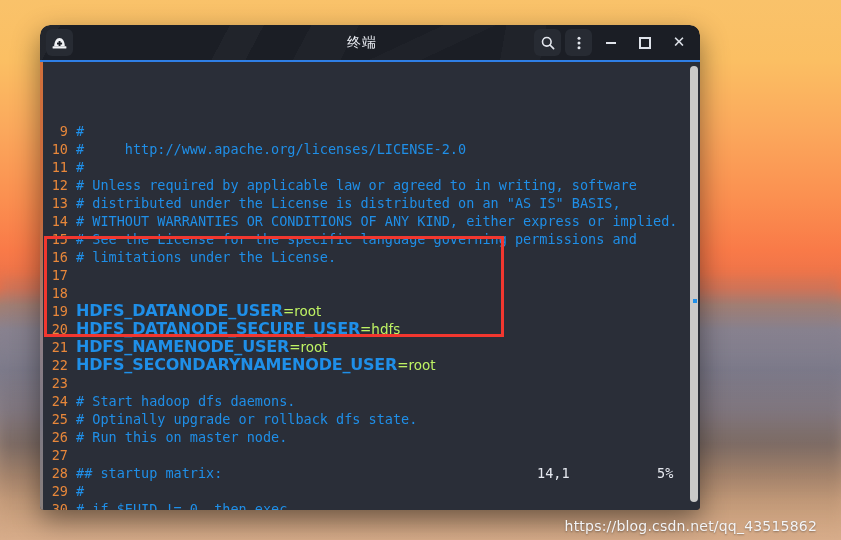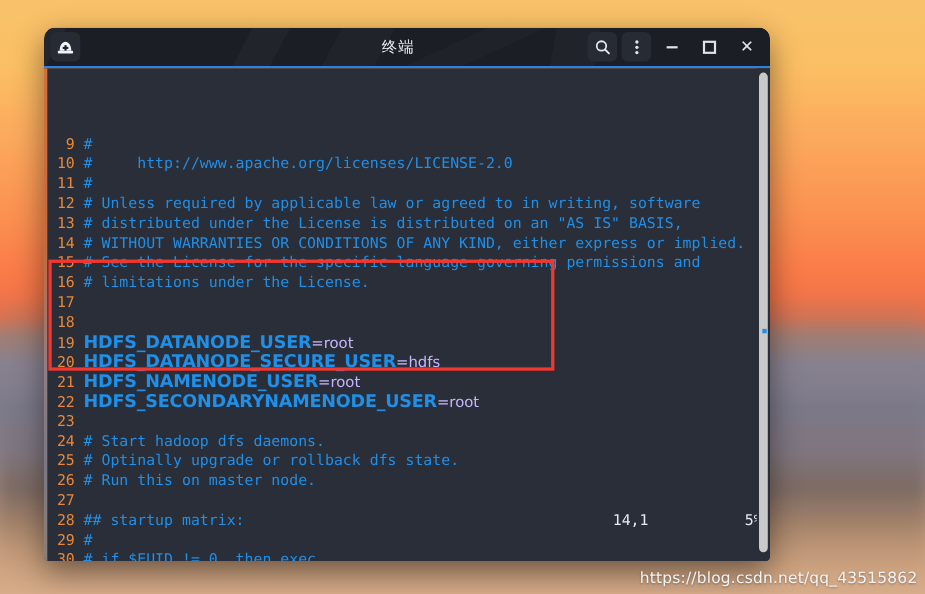--- a/index.html
+++ b/index.html
@@ -164,21 +164,21 @@
     min-width: 36px;
     text-align: right;
     color: #e8873a;
     padding-right: 8px;
     box-sizing: border-box;
     font-size: 13.5px;
     user-select: none;
   }
   .ltext { color: #1f8fe8; }
   .ltext.var { color: #1f8fe8; font-weight: 700; font-family: "DejaVu Sans", sans-serif; font-size: 16px; letter-spacing: -0.2px;}
-  .val { color: #c4b5fd; font-weight: 400; font-family: "DejaVu Sans", sans-serif; }
+  .val { color: #bef264; font-weight: 400; font-family: "DejaVu Sans", sans-serif; }
 
   #redbox {
     position: absolute;
     left: 4px;
     top: 174px;
     width: 460px;
     height: 101px;
     border: 3px solid #f2372f;
     box-sizing: border-box;
     pointer-events: none;
@@ -188,21 +188,20 @@
   #statusline {
     position: absolute;
     left: 0; right: 0;
     bottom: 28px;
     height: 18px;
     display: flex;
     align-items: center;
     color: #e6e9f0;
     font-family: "DejaVu Sans Mono", monospace;
     font-size: 13.5px;
-    margin-left: 20px;
   }
   #st-pos { position: absolute; left: 497px; }
   #st-pct { position: absolute; left: 617px; }
 
   #scrollbar {
     position: absolute;
     right: 0; top: 0;
     width: 12px;
     height: 448px;
     background: #2a2e38;
@@ -223,21 +222,21 @@
     position: absolute;
     left: 653px;
     top: 237px;
     width: 4px; height: 4px;
     background: #1f8fe8;
     z-index: 6;
   }
 
   #watermark {
     position: absolute;
-    right: 7px;
+    right: 24px;
     bottom: 6px;
     color: #f3f4f6;
     font-family: "DejaVu Sans", sans-serif;
     font-size: 14px;
     text-shadow: 0 1px 2px rgba(0,0,0,0.35);
     letter-spacing: 0.2px;
   }
 </style>
 </head>
 <body>

